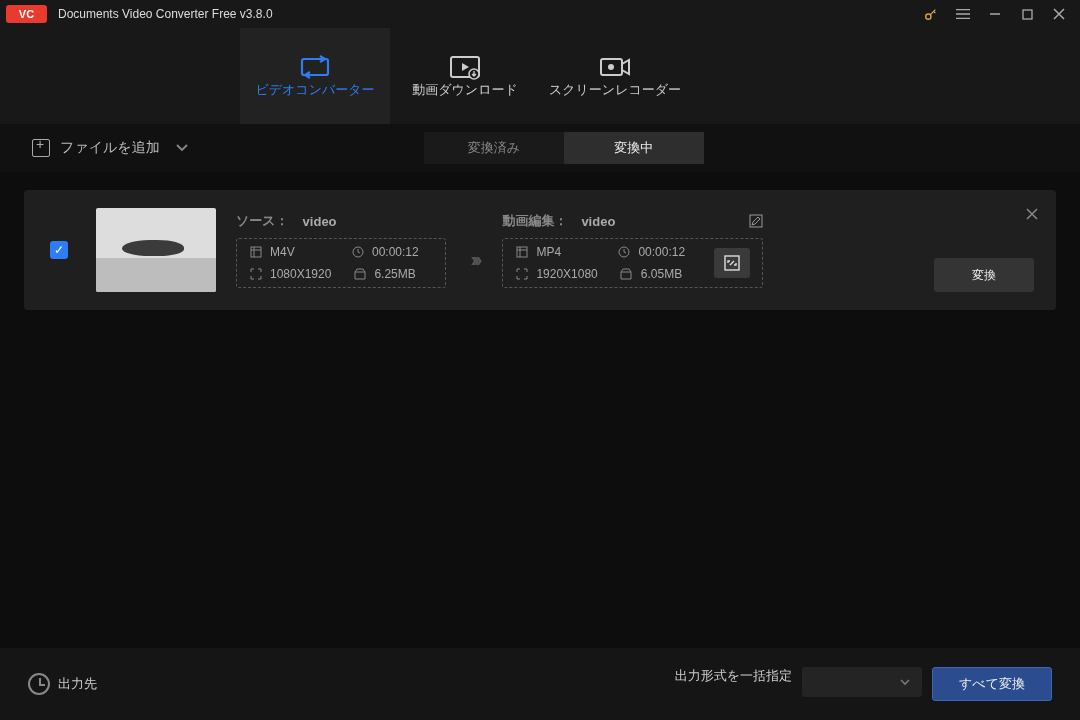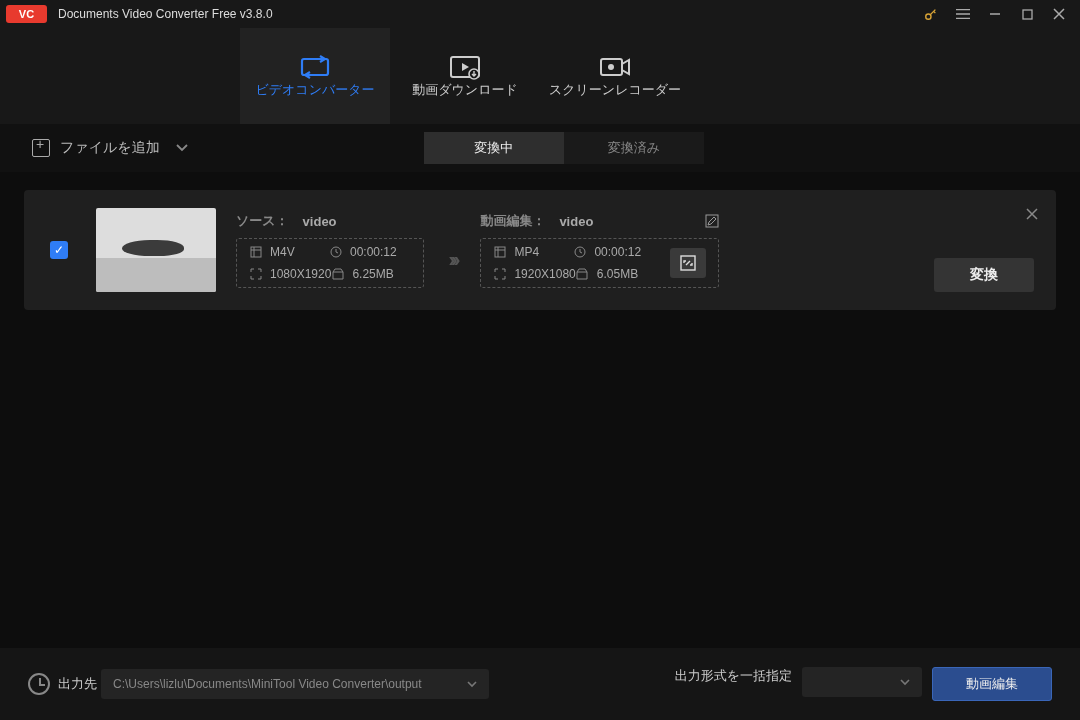--- a/index.html
+++ b/index.html
@@ -36,31 +36,31 @@
 .card { background: #1f1f1f; border-radius: 4px; padding: 18px 22px 18px 18px; display: flex; align-items: center; gap: 20px; position: relative; }
 .chk { width: 18px; height: 18px; background: #2f7df6; border-radius: 3px; display: flex; align-items: center; justify-content: center; color: #fff; font-size: 12px; margin: 0 8px; }
 .thumb { width: 120px; height: 84px; background: #ddd; border-radius: 2px; position: relative; overflow: hidden; }
 .thumb::before { content: ""; position: absolute; left: 26px; top: 32px; width: 62px; height: 16px; background: #3b3b3b; border-radius: 50% 48% 45% 50% / 60% 55% 48% 52%; filter: blur(0.4px); }
 .thumb::after { content: ""; position: absolute; left: 0; top: 50px; right: 0; bottom: 0; background: #bdbdbd; }
 
 .srccol, .tgtcol { display: flex; flex-direction: column; gap: 8px; }
 .lblrow { display: flex; align-items: center; gap: 14px; font-size: 13px; color: #aaa; font-weight: bold; }
 .lblrow .lbl { color: #888; }
 .infobox { border: 1px dashed #555; border-radius: 3px; padding: 6px 12px; display: flex; flex-direction: column; gap: 8px; }
-.inforow { display: flex; }
+.inforow { display: flex; gap: 22px; }
 .infoitem { display: flex; align-items: center; gap: 8px; font-size: 12px; color: #aaa; min-width: 80px; }
 .infoitem .ii { width: 13px; height: 13px; display: flex; align-items: center; justify-content: center; color: #888; }
 
 .tgtcol .infobox { flex-direction: row; align-items: center; gap: 14px; }
 .tgtcol .infocol { display: flex; flex-direction: column; gap: 8px; }
 .fmtbtn { width: 36px; height: 30px; background: #3a3a3a; border-radius: 3px; display: flex; align-items: center; justify-content: center; color: #ddd; }
 
 .arrows { color: #555; font-size: 20px; letter-spacing: -4px; font-weight: bold; padding: 0 4px; margin-top: 18px; }
 .closeic { position: absolute; top: 18px; right: 18px; color: #888; font-size: 14px; }
-.convbtn { width: 100px; height: 34px; background: #343434; border-radius: 3px; display: flex; align-items: center; justify-content: center; font-size: 14px; color: #eee; margin-left: auto; margin-top: 18px; font-weight: bold; }
+.convbtn { width: 100px; height: 34px; background: #343434; border-radius: 3px; display: flex; align-items: center; justify-content: center; font-size: 12px; color: #eee; margin-left: auto; margin-top: 18px; }
 
 .rightcol { margin-left: auto; display: flex; flex-direction: column; align-items: flex-end; gap: 18px; height: 84px; justify-content: flex-end; }
 
 
 .footer { position: absolute; bottom: 0; left: 0; right: 0; height: 72px; background: #151515; display: flex; align-items: center; padding: 0 28px; gap: 4px; }
 .clockic { width: 22px; height: 22px; border: 2px solid #888; border-radius: 50%; position: relative; margin-right: 4px; }
 .clockic::before { content: ""; position: absolute; left: 9px; top: 3px; width: 2px; height: 7px; background: #888; }
 .clockic::after { content: ""; position: absolute; left: 9px; top: 9px; width: 6px; height: 2px; background: #888; }
 .footlbl { font-size: 13px; color: #ccc; }
 .pathbox { background: #242424; border-radius: 3px; height: 30px; display: flex; align-items: center; padding: 0 12px; font-size: 12px; color: #888; gap: 10px; width: 388px; }
@@ -146,25 +146,25 @@
     <div class="plusbox"></div>
     <span>ファイルを追加</span>
     <span class="caret">
       <svg width="12" height="8" viewBox="0 0 12 8">
           <path d="M1 1l5 5 5-5" stroke="#888" stroke-width="1.8" fill="none"></path>
         </svg>
     </span>
   </div>
   <div class="spacer-flex"></div>
   <div class="seg">
+    <div class="segbtn">
+        <span>変換済み</span>
+      </div>
     <div class="segbtn active">
         <span>変換中</span>
-      </div>
-    <div class="segbtn">
-        <span>変換済み</span>
       </div>
   </div>
   <div class="spacer-flex"></div>
 </div>
 
 <div class="cardarea">
   <div class="card">
     <div class="chk">✓</div>
     <div class="thumb"></div>
 
@@ -288,32 +288,24 @@
       <div class="convbtn">
           <span>変換</span>
         </div>
     </div>
   </div>
 </div>
 
 <div class="footer">
   <div class="clockic"></div>
   <span class="footlbl">出力先</span>
-  <div class="pathbox">
-    <span>C:\Users\lizlu\Documents\MiniTool Video Converter\output</span>
-    <span class="dcaret">
-      <svg width="10" height="7" viewBox="0 0 10 7">
-          <path d="M1 1l4 4 4-4" stroke="#777" stroke-width="1.6" fill="none"></path>
-        </svg>
-    </span>
-  </div>
   <div class="fmtall">
     <span class="footlbl">出力形式を一括指定</span>
     <div class="fmtsel">
       <svg width="10" height="7" viewBox="0 0 10 7">
           <path d="M1 1l4 4 4-4" stroke="#777" stroke-width="1.6" fill="none"></path>
         </svg>
     </div>
     <div class="convallbtn">
-        <span>動画編集</span>
+        <span>すべて変換</span>
       </div>
   </div>
 </div>
 
 </body></html>

